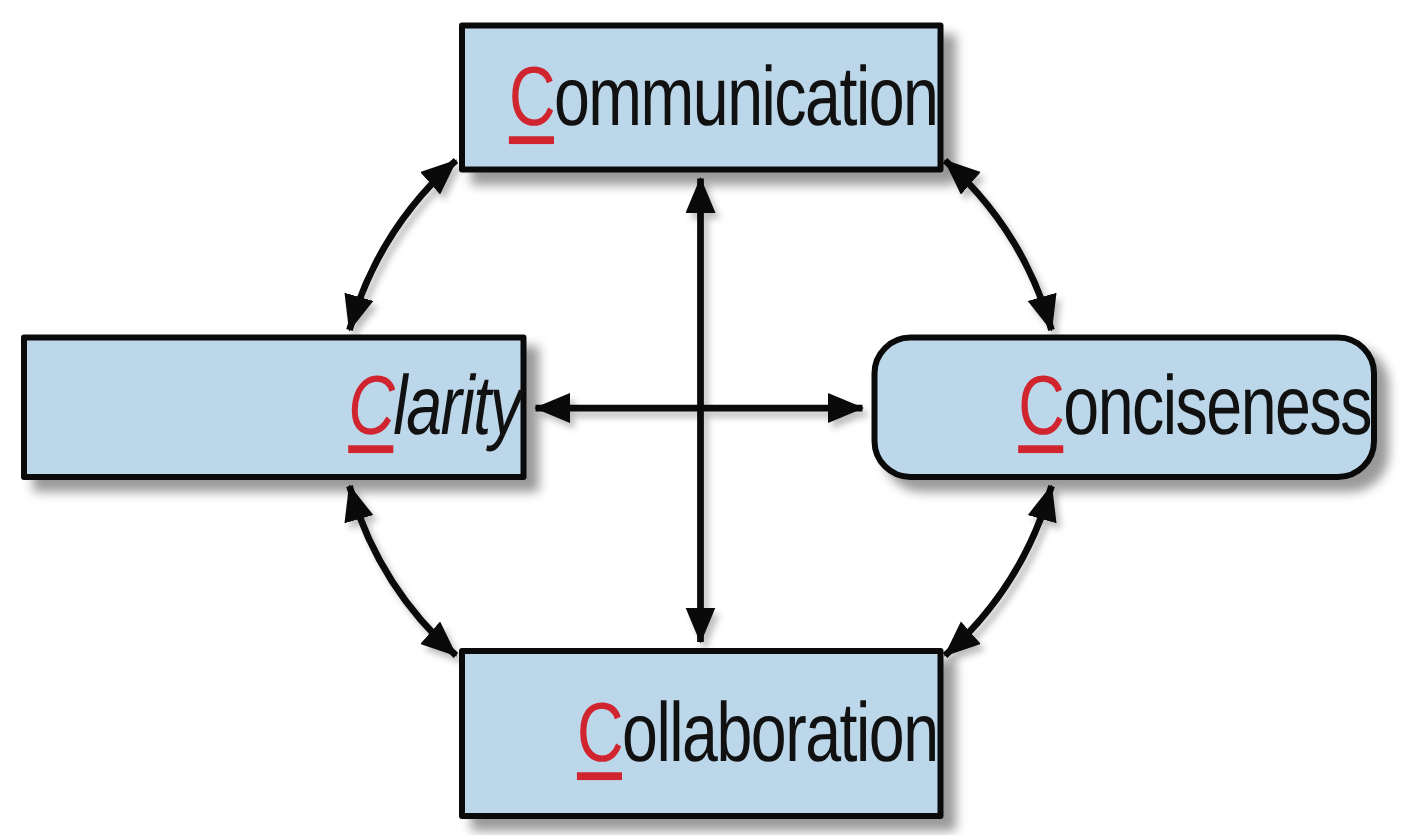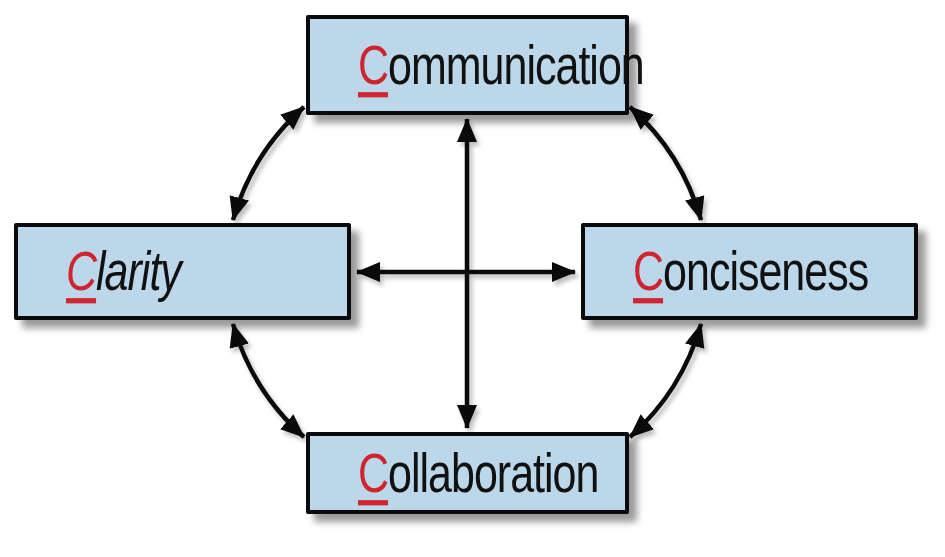--- a/index.html
+++ b/index.html
@@ -31,44 +31,43 @@
   }
   .node {
     position: absolute;
     box-sizing: border-box;
     background: #bdd7ea;
     border: 4px solid #0a0a0a;
     border-radius: 2px;
     box-shadow: 8px 8px 7px rgba(0,0,0,0.40);
     display: flex;
     align-items: center;
-    justify-content: flex-start;
+    justify-content: flex-end;
     z-index: 2;
-    padding-left: 48px;
   }
   .node .label {
     font-size: 43px;
     font-weight: 400;
     letter-spacing: -1px;
     color: #111111;
     white-space: nowrap;
     transform: scaleY(1.30);
     line-height: 1;
   }
   .label .initial {
     color: #d0242e;
     text-decoration: underline;
     text-decoration-color: #d0242e;
     text-decoration-thickness: 4px;
     text-underline-offset: 6px;
   }
   #node-communication { left: 306px; top: 15px;  width: 323px; height: 100px; }
   #node-clarity       { left: 14px;  top: 223px; width: 337px; height: 97px; font-style: italic;  }
-  #node-conciseness   { left: 581px; top: 223px; width: 337px; height: 97px;  }
-  #node-collaboration { left: 306px; top: 432px; width: 323px; height: 82px;  }
+  #node-conciseness   { left: 581px; top: 223px; width: 337px; height: 97px; border-radius: 26px;  }
+  #node-collaboration { left: 306px; top: 432px; width: 323px; height: 114px;  }
 </style>
 </head>
 <body>
 
 <div class="canvas">
 
   <svg class="connector-layer" viewBox="0 0 945 557" xmlns="http://www.w3.org/2000/svg" aria-hidden="true">
     <defs>
       <marker id="ah" markerUnits="userSpaceOnUse" markerWidth="26" markerHeight="22" refX="23" refY="10" orient="auto-start-reverse">
         <path d="M0,0 L24,10 L0,20 Z" fill="#0a0a0a"></path>

